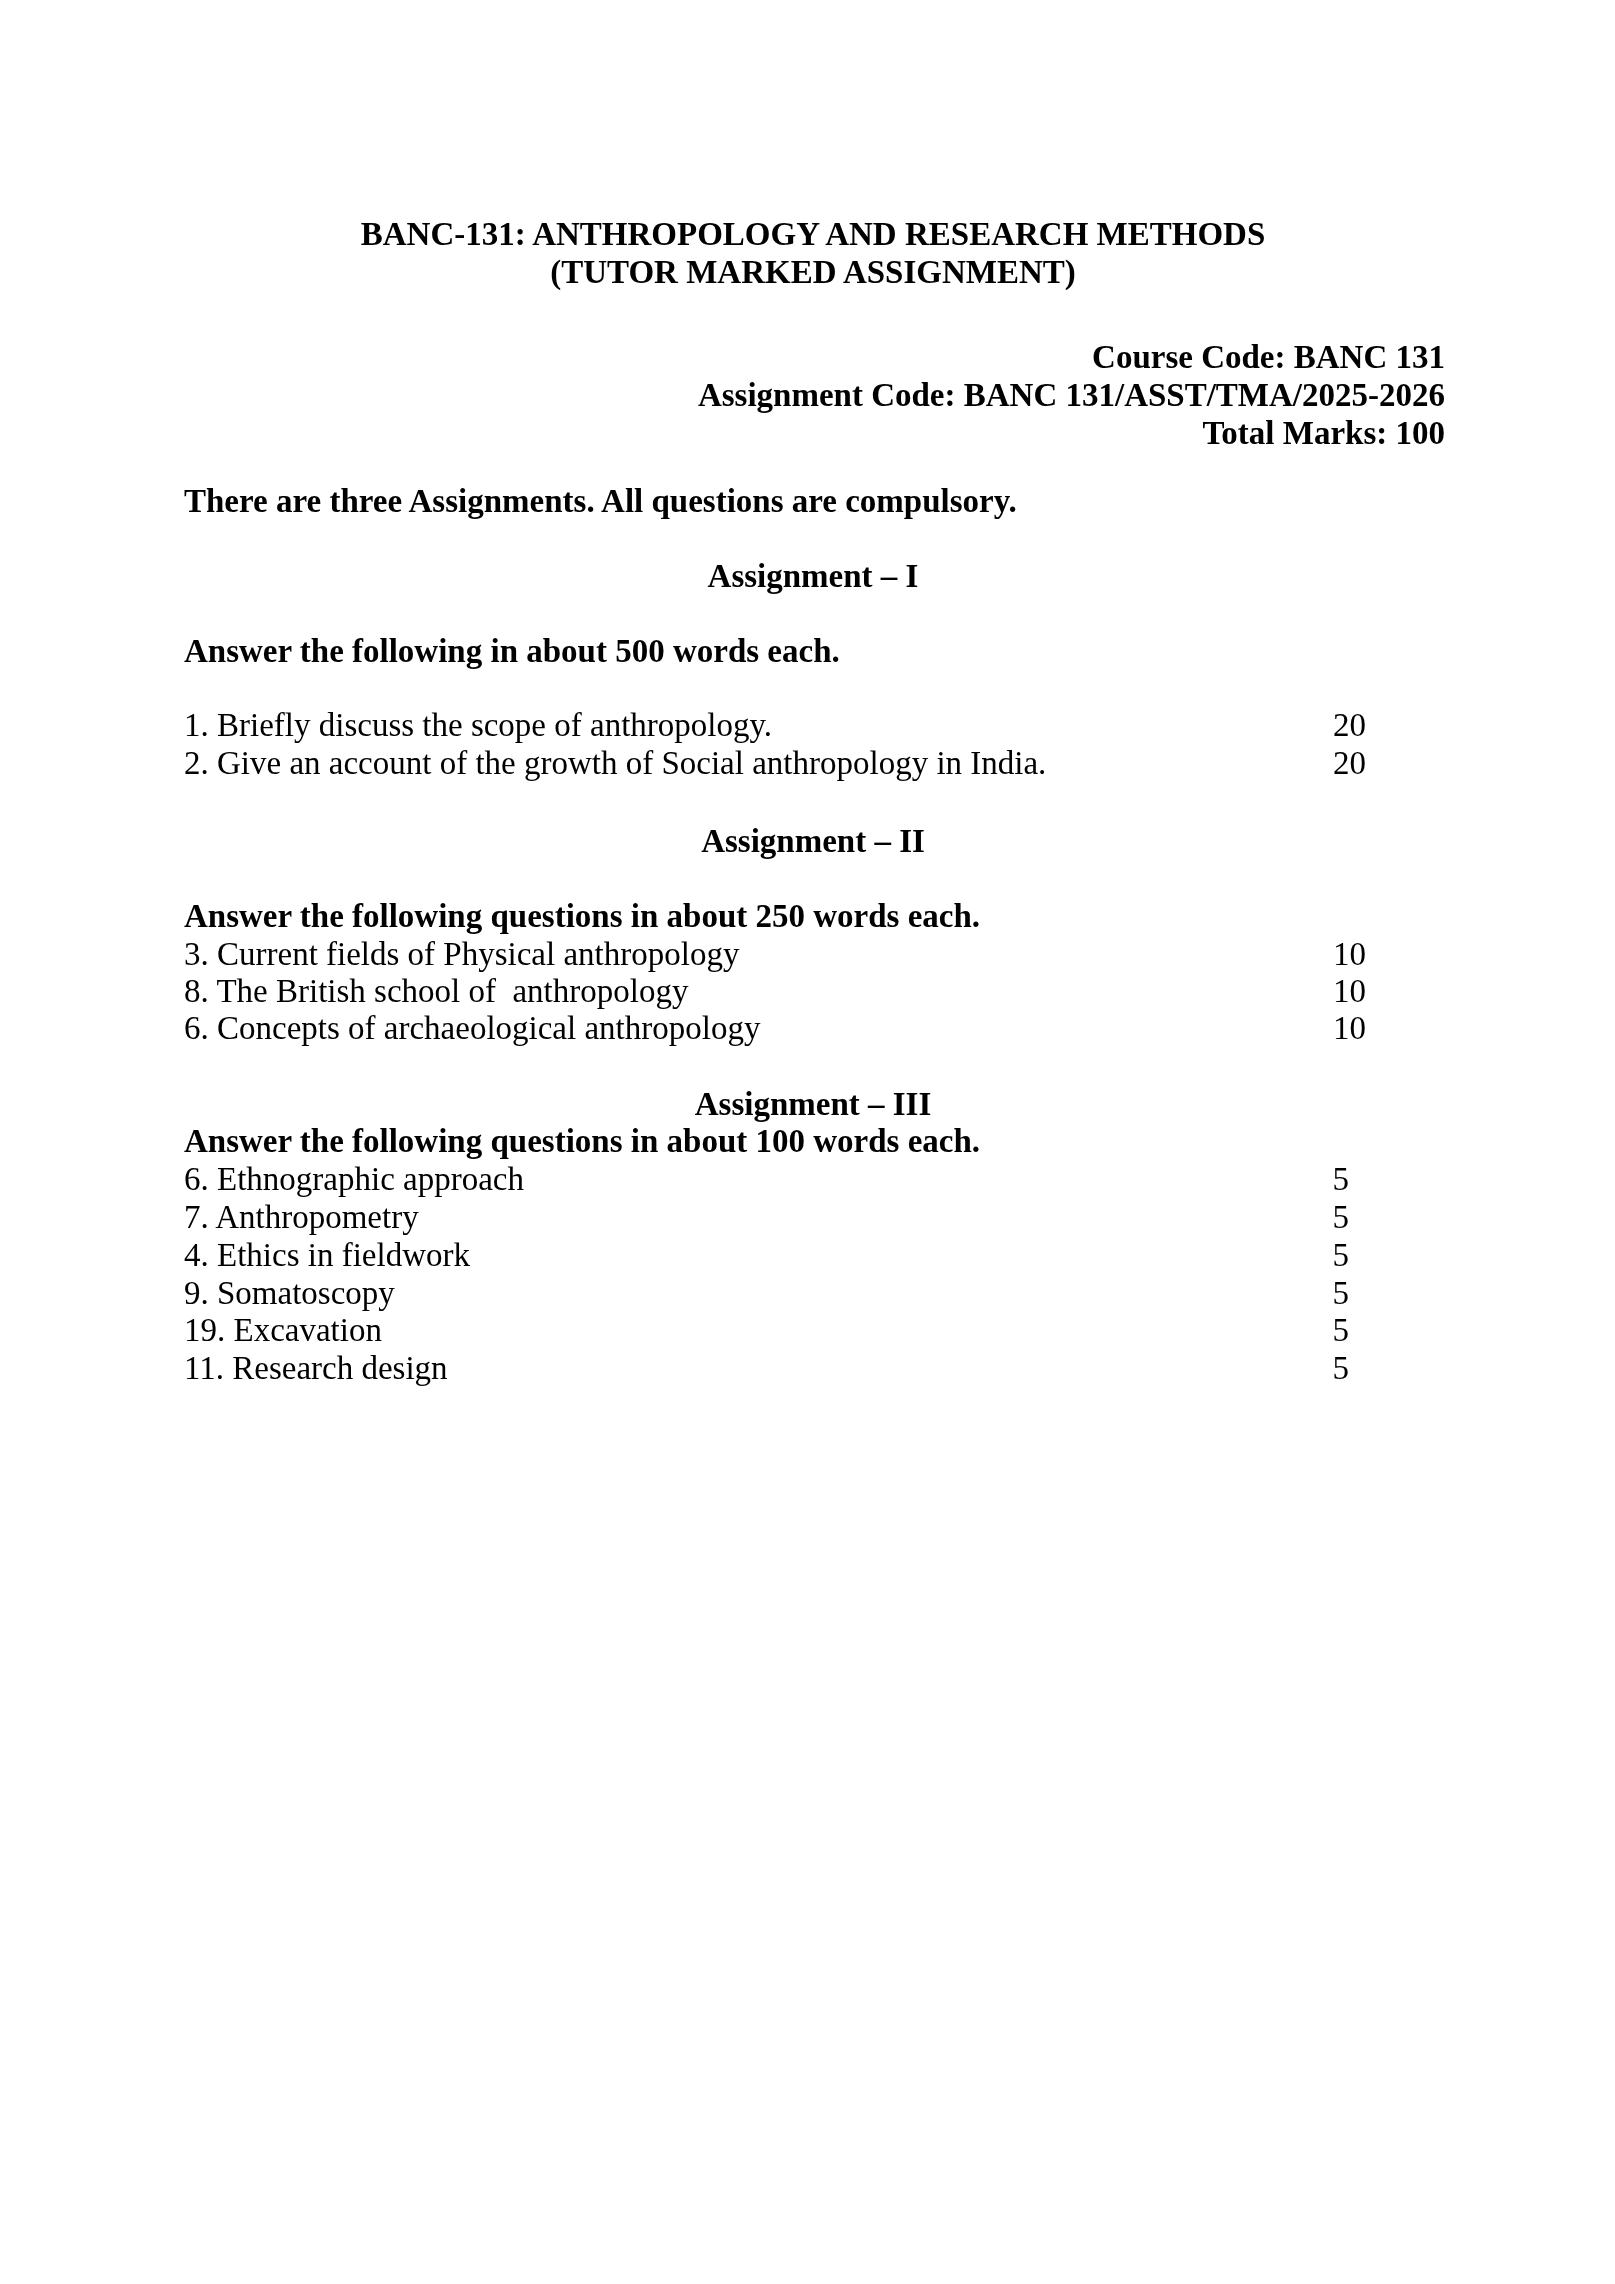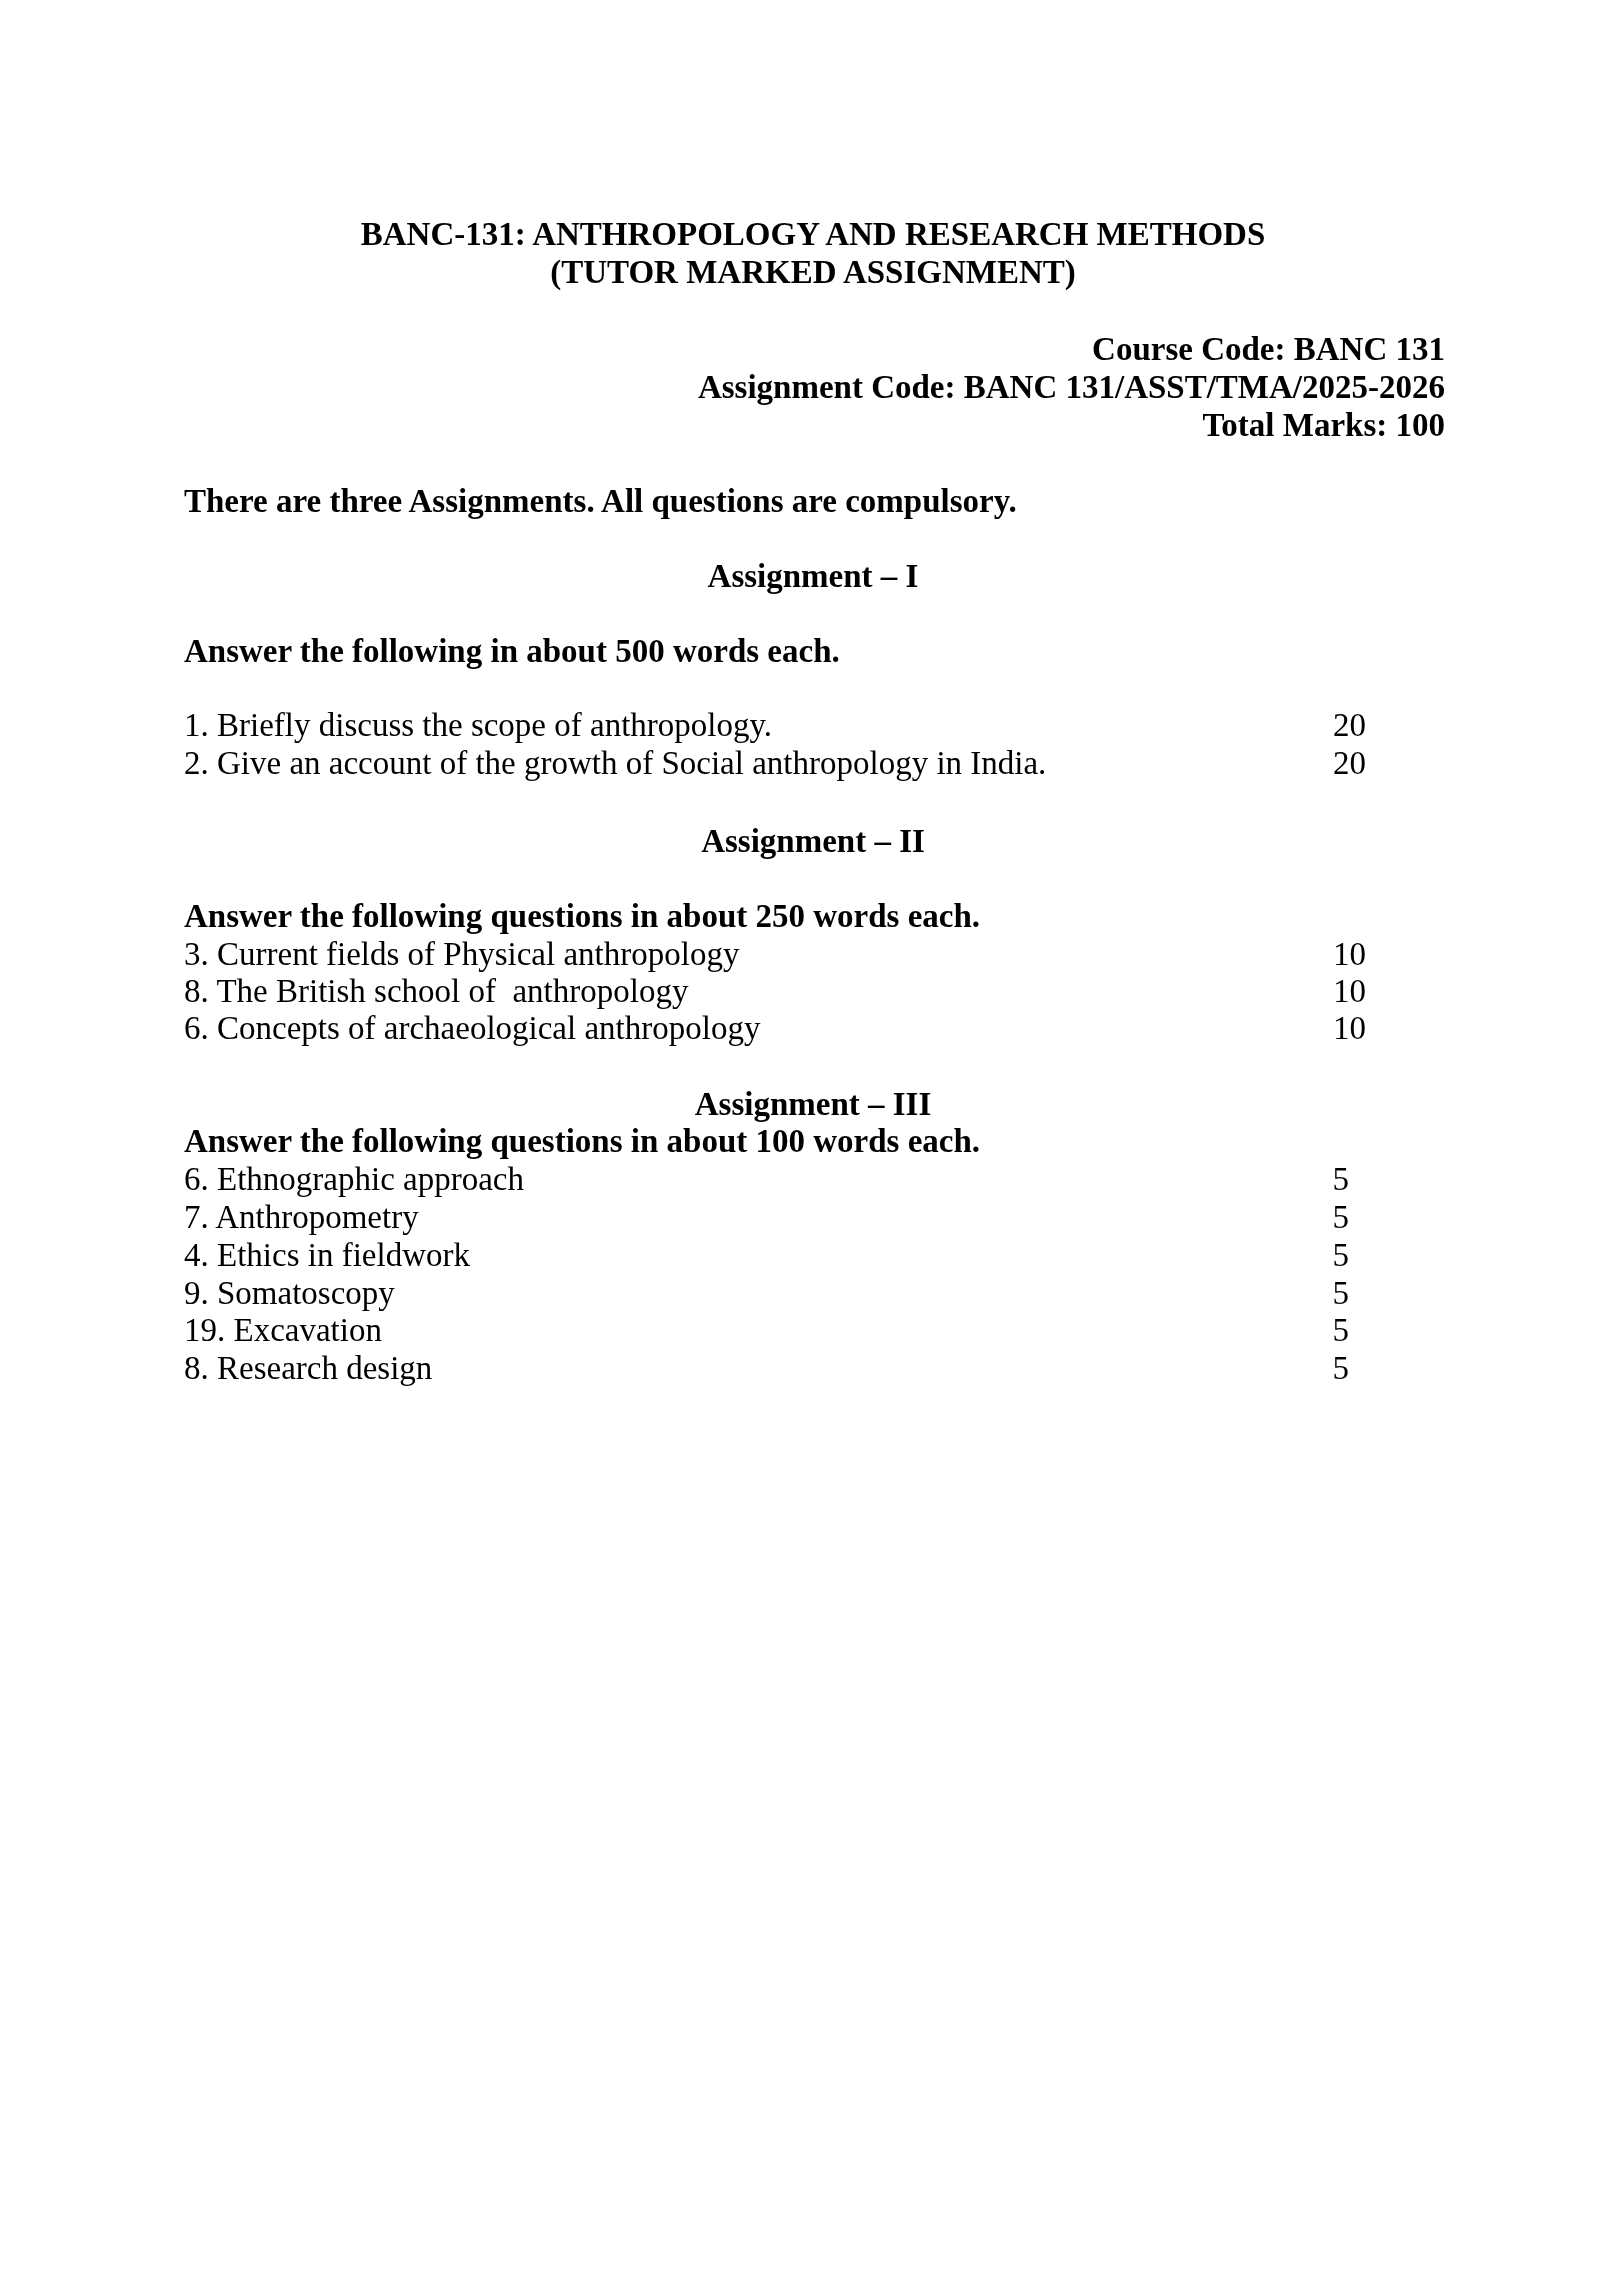--- a/index.html
+++ b/index.html
@@ -24,20 +24,21 @@
     }
     .bold { font-weight: bold; }
     .center {
       left: 0;
       width: 1626px;
       text-align: center;
     }
     .right-block {
       right: 171px;
       text-align: left;
+      margin-top: 8px;
     }
     .q-text { left: 184px; }
     .mark {
       position: absolute;
       font-size: 33px;
       line-height: 38px;
       text-align: right;
       width: 78px;
     }
     .mark.big { left: 1288px; }
@@ -79,15 +80,15 @@
 <div class="line q-text" style="top:1160px;">6. Ethnographic approach</div>
 <div class="mark small" style="top:1160px;">5</div>
 <div class="line q-text" style="top:1198px;">7. Anthropometry</div>
 <div class="mark small" style="top:1198px;">5</div>
 <div class="line q-text" style="top:1236px;">4. Ethics in fieldwork</div>
 <div class="mark small" style="top:1236px;">5</div>
 <div class="line q-text" style="top:1274px;">9. Somatoscopy</div>
 <div class="mark small" style="top:1274px;">5</div>
 <div class="line q-text" style="top:1311px;">19. Excavation</div>
 <div class="mark small" style="top:1311px;">5</div>
-<div class="line q-text" style="top:1349px;">8. Research design</div>
+<div class="line q-text" style="top:1349px;">11. Research design</div>
 <div class="mark small" style="top:1349px;">5</div>
 
 
 </body></html>

